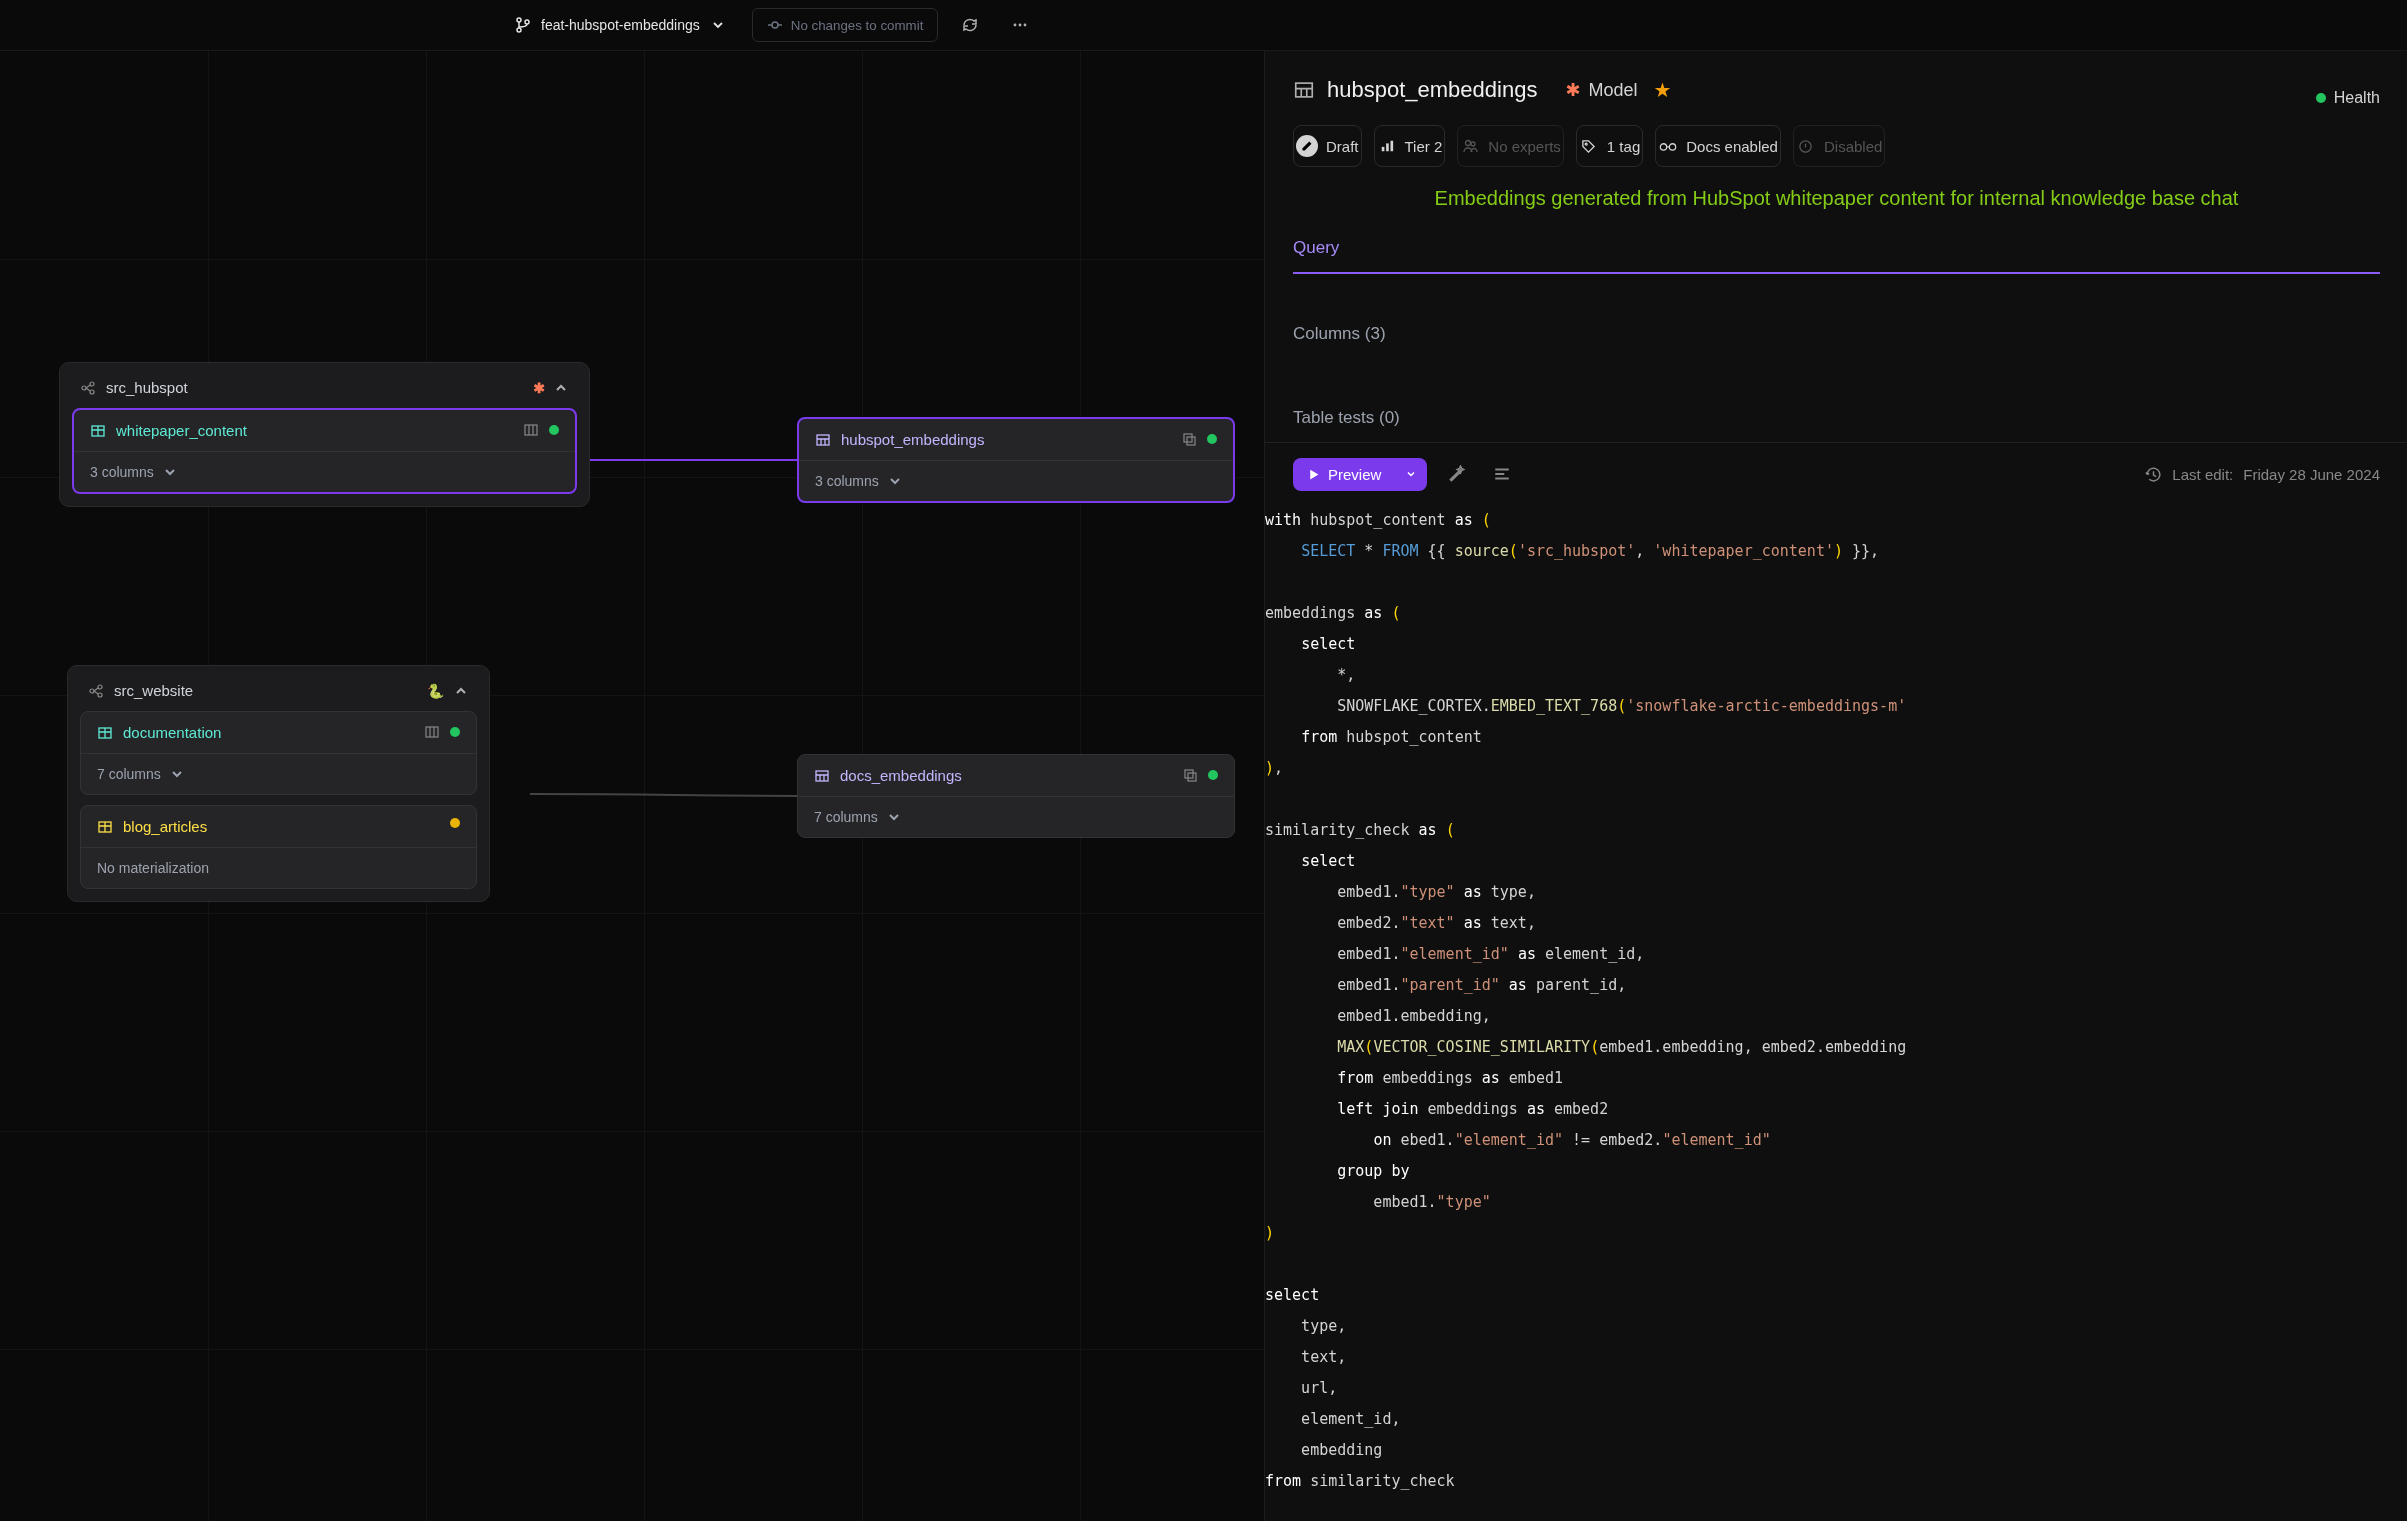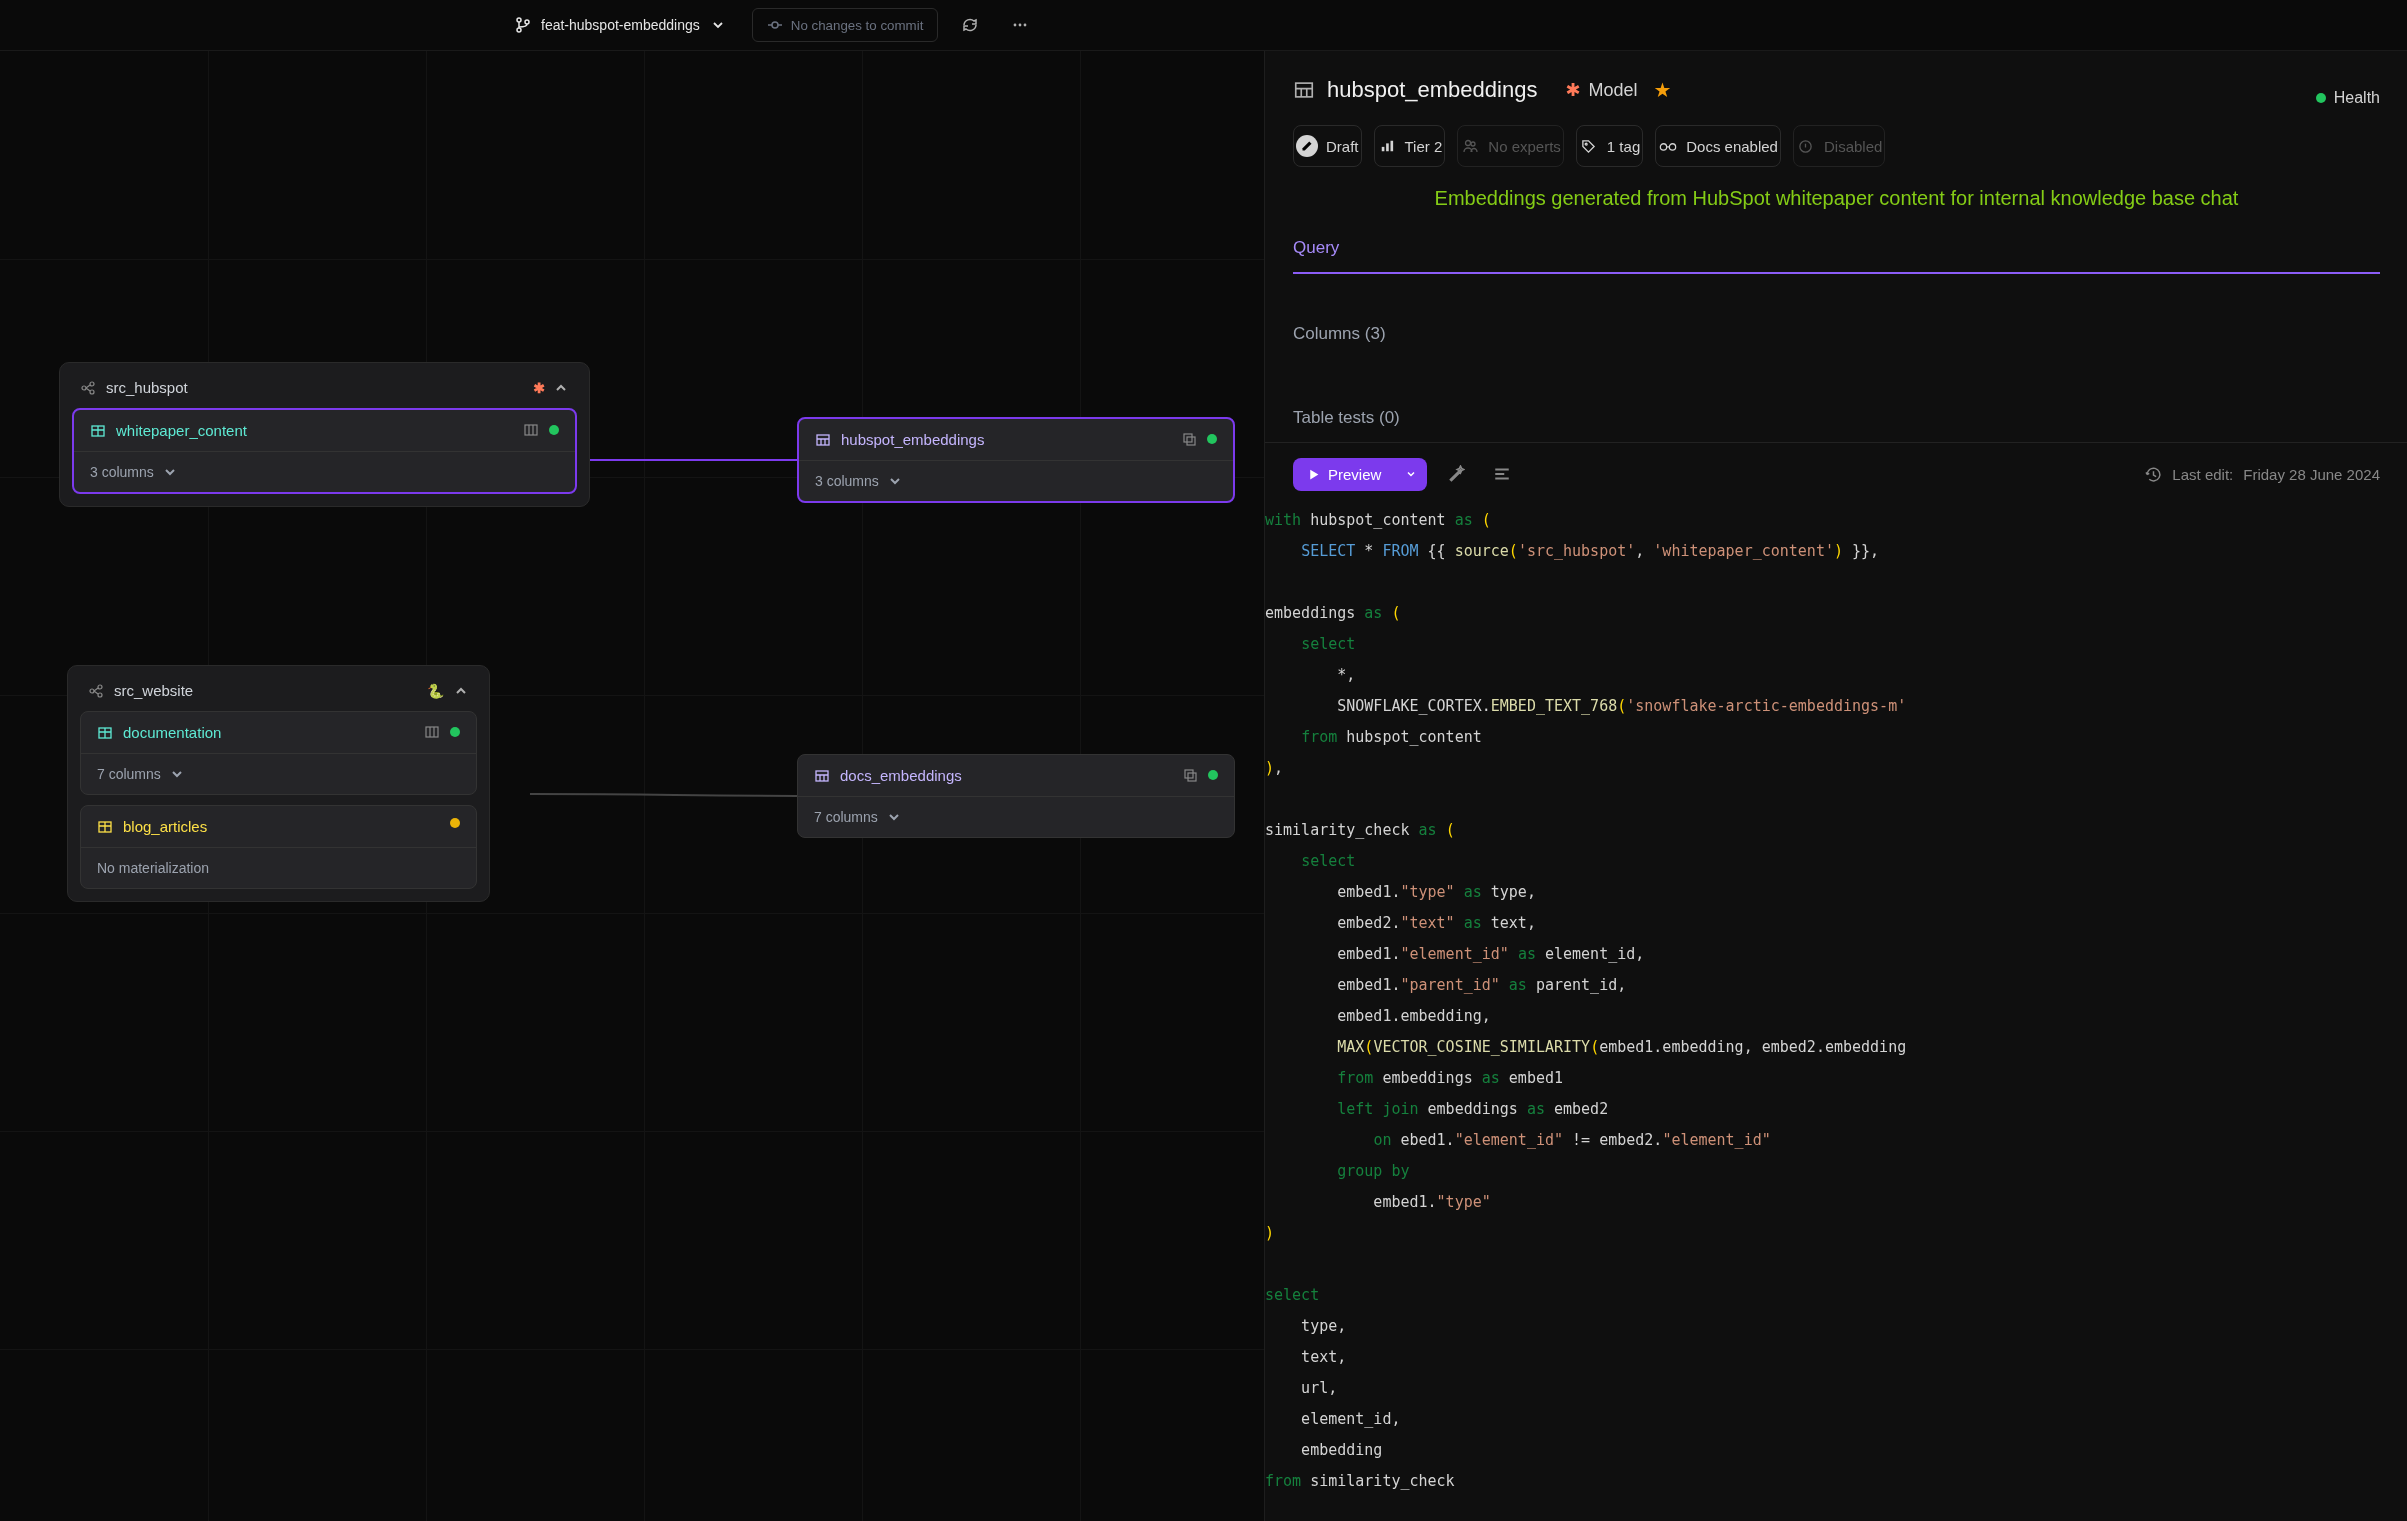--- a/index.html
+++ b/index.html
@@ -238,21 +238,21 @@
   padding-right: 16px;
   color: #5a5a5a;
   user-select: none;
 }
 .code {
   flex: 1;
   white-space: pre;
   color: #d4d4d4;
   overflow-x: hidden;
 }
-.kw { color: #15803d; }
+.kw { color: #ffffff; }
 .kw2 { color: #569cd6; }
 .fn { color: #dcdcaa; }
 .str { color: #ce9178; }
 .pun { color: #d4d4d4; }
 .paren { color: #ffd700; }
 .pl { color: #d4d4d4; }
 
 .hubspot-logo { color: #ff7a59; font-weight:bold; }
 .python-logo { color: #ffd43b; }
 

